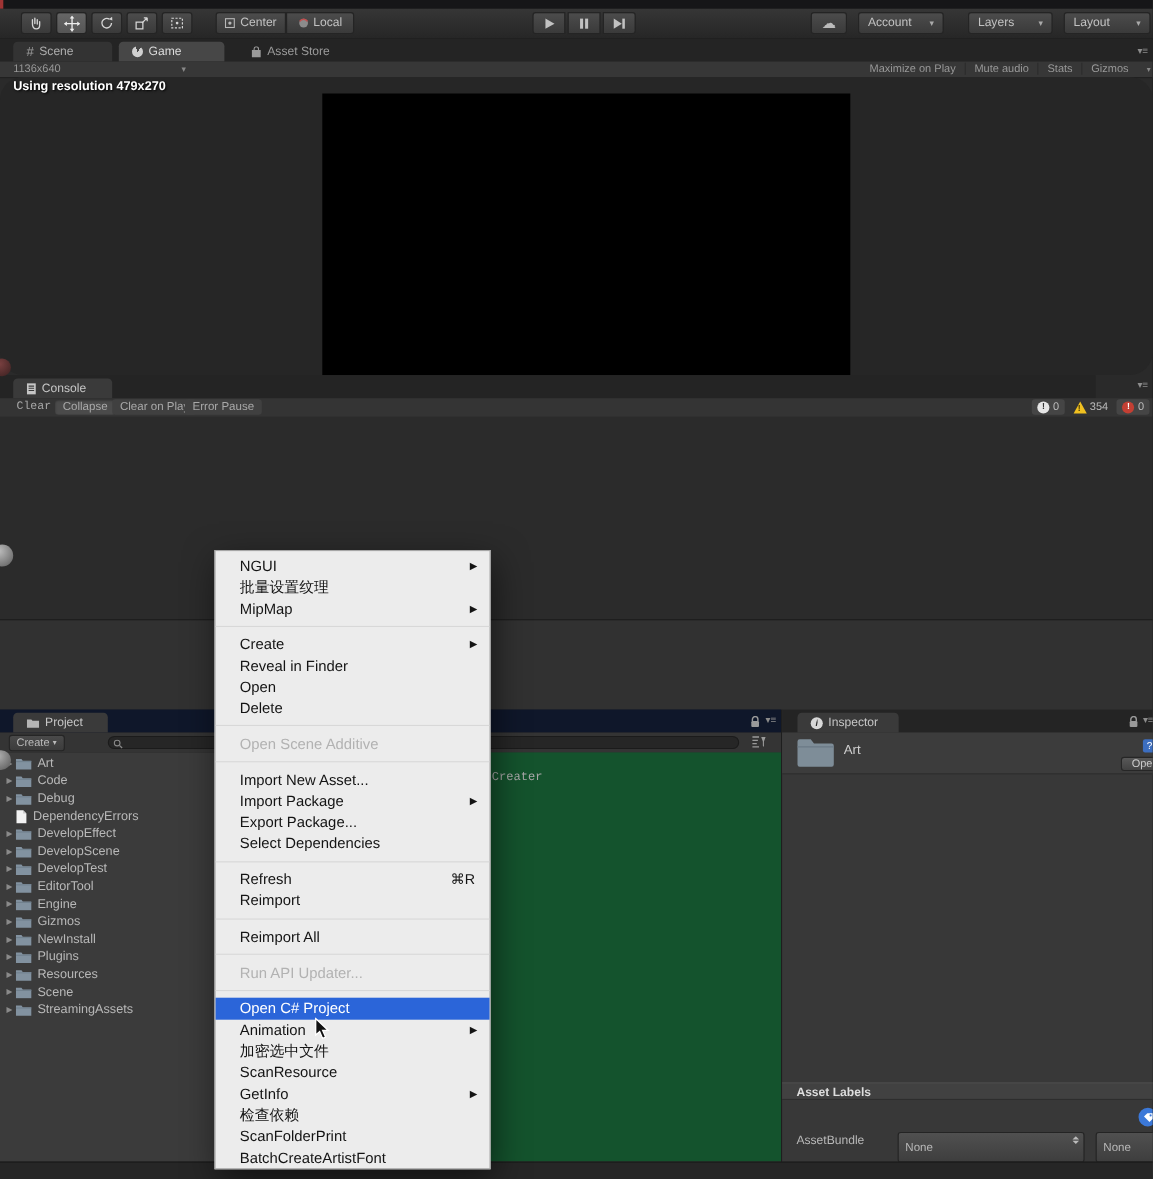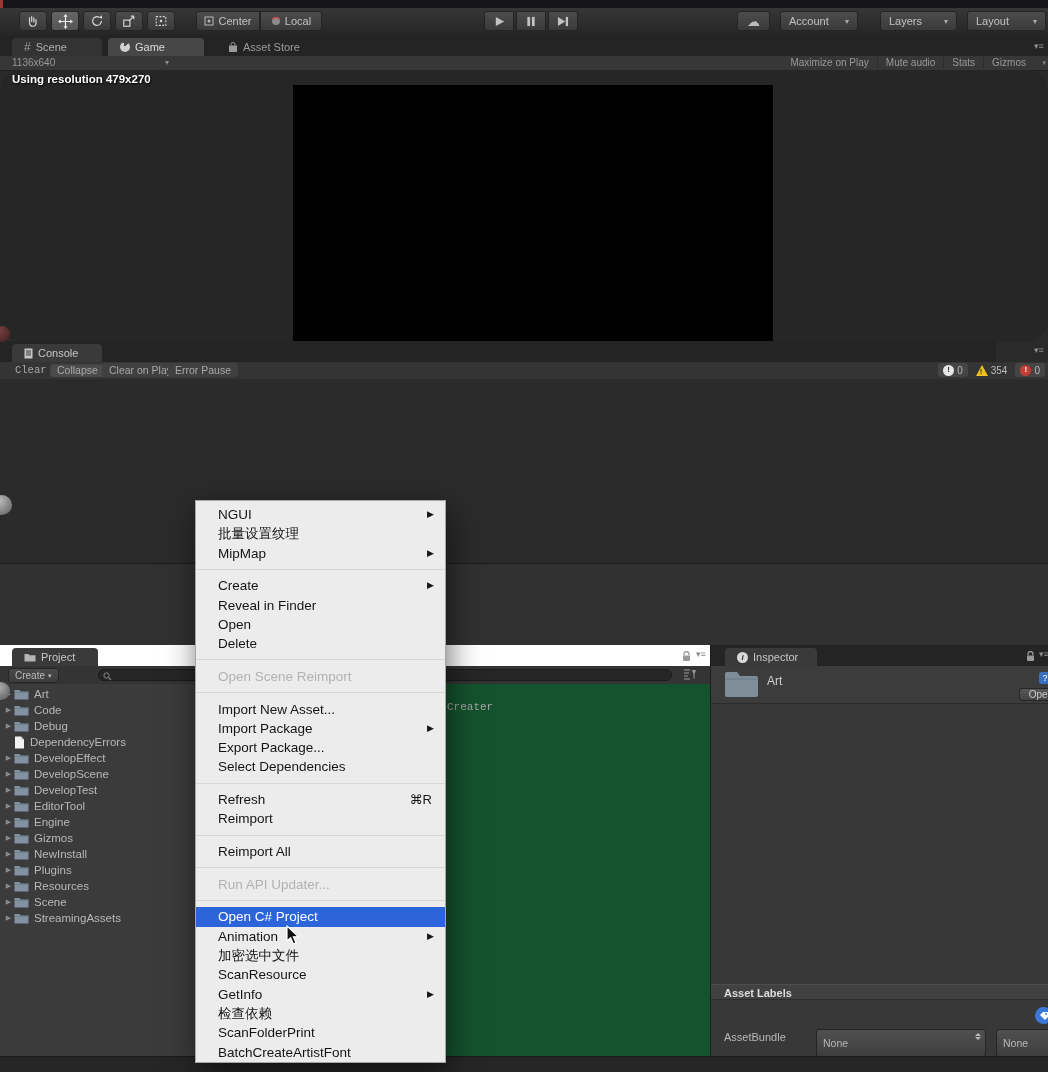--- a/index.html
+++ b/index.html
@@ -45,21 +45,21 @@
   .badge{display:flex;align-items:center;gap:3px;background:#454545;border-radius:3px;padding:0 5px;height:14px;font-size:10px;color:#bbb;}
   .mark{width:11px;height:11px;border-radius:50%;display:flex;align-items:center;justify-content:center;
         font-size:8px;font-weight:bold;line-height:1;}
   .mark.info{background:#e6e6e6;color:#333;}
   .mark.error{background:#c33f33;color:#fff;}
   .warn-tri{width:0;height:0;border-left:6px solid transparent;border-right:6px solid transparent;border-bottom:11px solid #f0c020;position:relative;}
   .warn-tri span{position:absolute;left:-2px;top:2px;font-size:8px;font-weight:bold;color:#4a3a00;}
   #console-content{left:0;top:379px;width:1048px;height:184px;background:#2b2b2b;border-bottom:1px solid #1b1b1b;}
   #mid-gap{left:0;top:564px;width:1048px;height:81px;background:#313131;}
   
-  #project-tabrow{left:0;top:645px;width:710px;height:21px;background:#ffffff;}
+  #project-tabrow{left:0;top:645px;width:710px;height:21px;background:#0f172a;}
   #project-toolbar{left:0;top:666px;width:710px;height:18px;background:#343434;border-bottom:1px solid #222;}
   #create-btn{position:absolute;left:8px;top:2px;height:13px;line-height:13px;padding:0 6px;background:linear-gradient(#4a4a4a,#3c3c3c);
               border:1px solid #252525;border-radius:3px;font-size:10px;color:#bbb;display:flex;align-items:center;gap:3px;}
   #proj-search{position:absolute;left:98px;top:3px;width:574px;height:12px;background:#262626;border:1px solid #1b1b1b;border-radius:7px;box-sizing:border-box;}
   #proj-search input{position:absolute;left:16px;top:0;width:540px;height:10px;background:transparent;border:none;outline:none;color:#ccc;font-size:10px;}
   #proj-filter{position:absolute;left:682px;top:2px;}
   #project-body{left:0;top:684px;width:710px;height:372px;background:#3b3b3b;}
   #project-right-col{position:absolute;left:440px;top:0;width:270px;height:372px;background:#14532d;border-left:1px solid #2a2a2a;font-family:Liberation Mono, monospace;}
   #creater-item{position:absolute;left:6px;top:17px;font-size:11px;color:#a8a8a8;}
   .prow{display:flex;align-items:center;height:16px;padding-left:3px;font-size:11.5px;color:#b8b8b8;}
@@ -482,21 +482,21 @@
   <div class="abs" id="context-menu">
     <div class="mitem"><span>NGUI</span><span class="sub">▶</span></div>
     <div class="mitem"><span>批量设置纹理</span></div>
     <div class="mitem"><span>MipMap</span><span class="sub">▶</span></div>
     <div class="msep"></div>
     <div class="mitem"><span>Create</span><span class="sub">▶</span></div>
     <div class="mitem"><span>Reveal in Finder</span></div>
     <div class="mitem"><span>Open</span></div>
     <div class="mitem"><span>Delete</span></div>
     <div class="msep"></div>
-    <div class="mitem disabled"><span>Open Scene Reimport</span></div>
+    <div class="mitem disabled"><span>Open Scene Additive</span></div>
     <div class="msep"></div>
     <div class="mitem"><span>Import New Asset...</span></div>
     <div class="mitem"><span>Import Package</span><span class="sub">▶</span></div>
     <div class="mitem"><span>Export Package...</span></div>
     <div class="mitem"><span>Select Dependencies</span></div>
     <div class="msep"></div>
     <div class="mitem"><span>Refresh</span><span class="sc">⌘R</span></div>
     <div class="mitem"><span>Reimport</span></div>
     <div class="msep"></div>
     <div class="mitem"><span>Reimport All</span></div>

